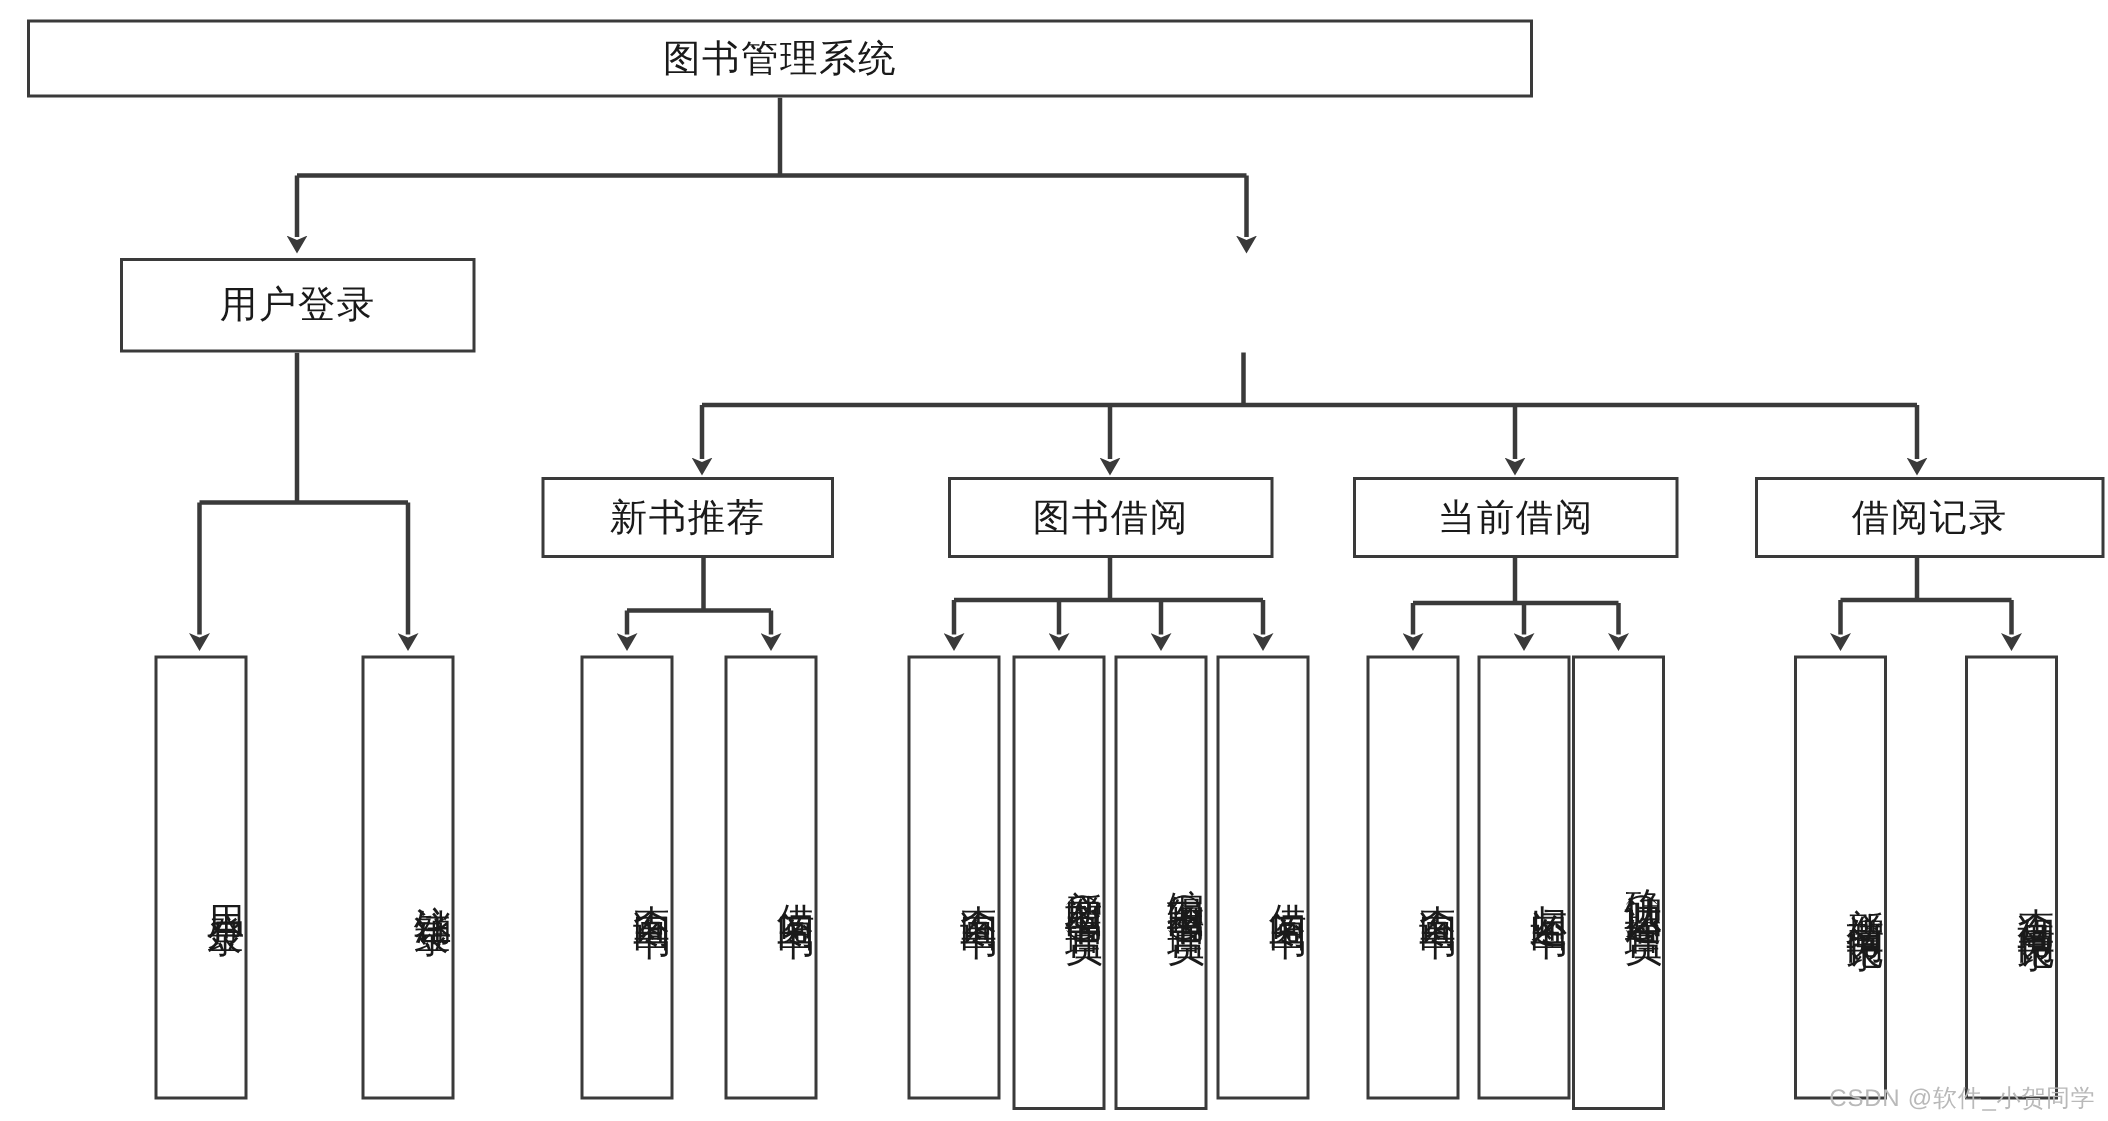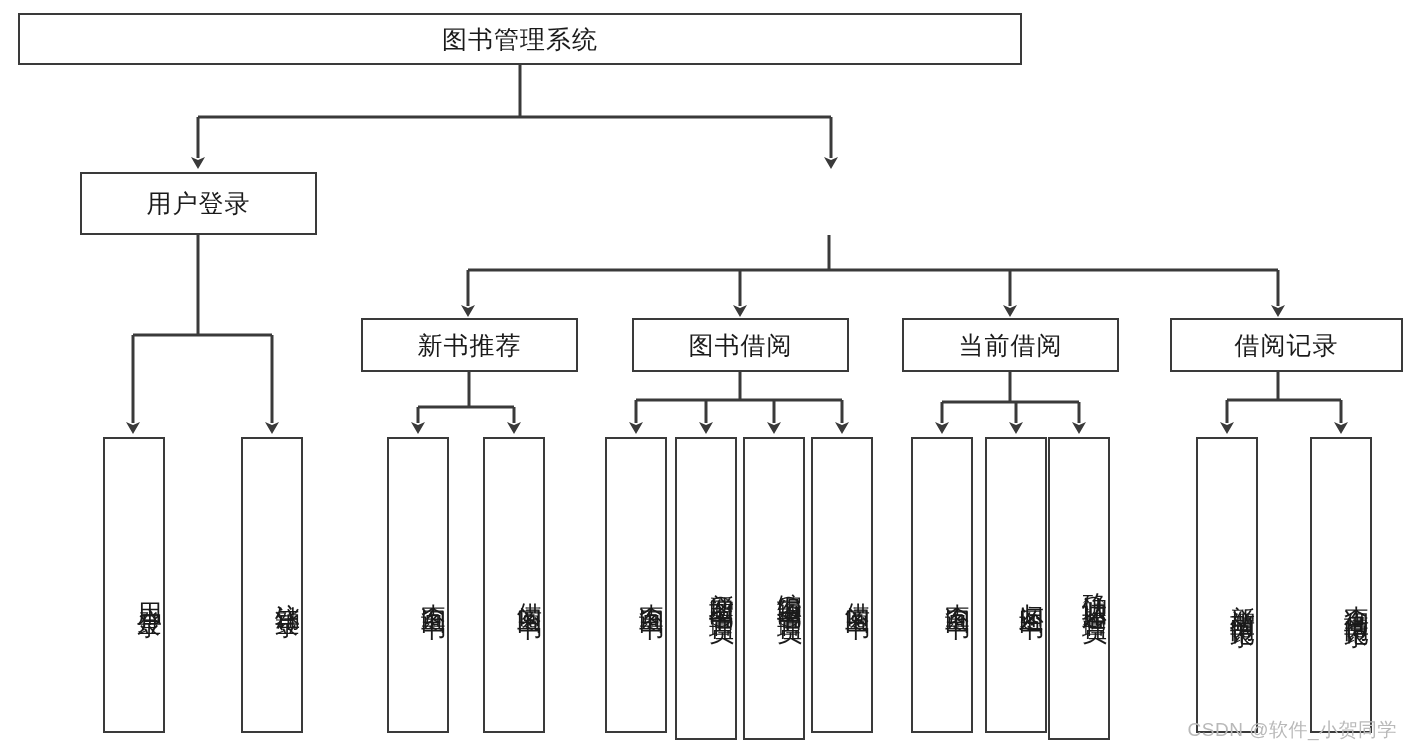--- a/index.html
+++ b/index.html
@@ -53,21 +53,21 @@
     line-height: 1.05;
   }
   .node.vert .label {
     writing-mode: vertical-rl;
     text-orientation: upright;
   }
   .watermark {
     position: absolute;
     right: 8px;
     bottom: 4px;
-    font-size: 19px;
+    font-size: 16px;
     color: #b9b9b9;
     letter-spacing: 0.5px;
     white-space: nowrap;
   }
 </style>
 </head>
 <body>
 
 <div id="canvas">
 
@@ -124,21 +124,21 @@
   </svg>
 
   <div class="node horiz" style="left:18px; top:13px; width:1004px; height:52px;">
     <span class="label">图书管理系统</span>
   </div>
 
   <div class="node horiz" style="left:80px; top:172px; width:237px; height:63px;">
     <span class="label">用户登录</span>
   </div>
 
-  <div class="node horiz" style="left:361px; top:318px; width:217px; height:54px;">
+  <div class="node horiz" style="left:361px; top:318px; width:195px; height:54px;">
     <span class="label">新书推荐</span>
   </div>
   <div class="node horiz" style="left:632px; top:318px; width:217px; height:54px;">
     <span class="label">图书借阅</span>
   </div>
   <div class="node horiz" style="left:902px; top:318px; width:217px; height:54px;">
     <span class="label">当前借阅</span>
   </div>
   <div class="node horiz" style="left:1170px; top:318px; width:233px; height:54px;">
     <span class="label">借阅记录</span>

